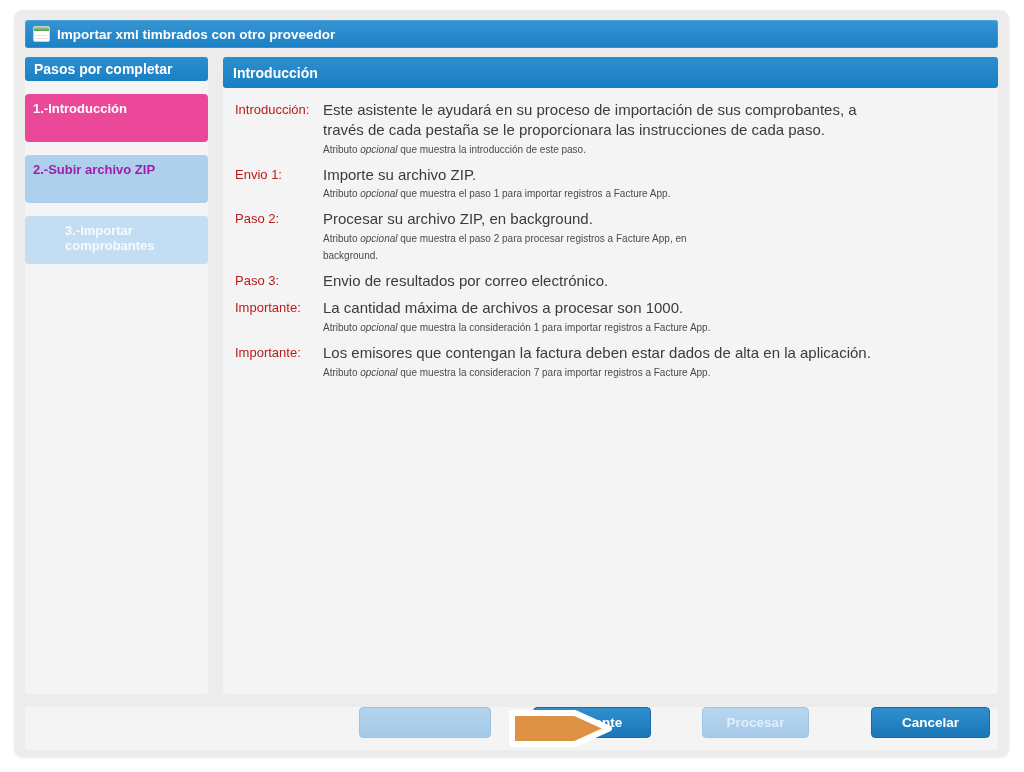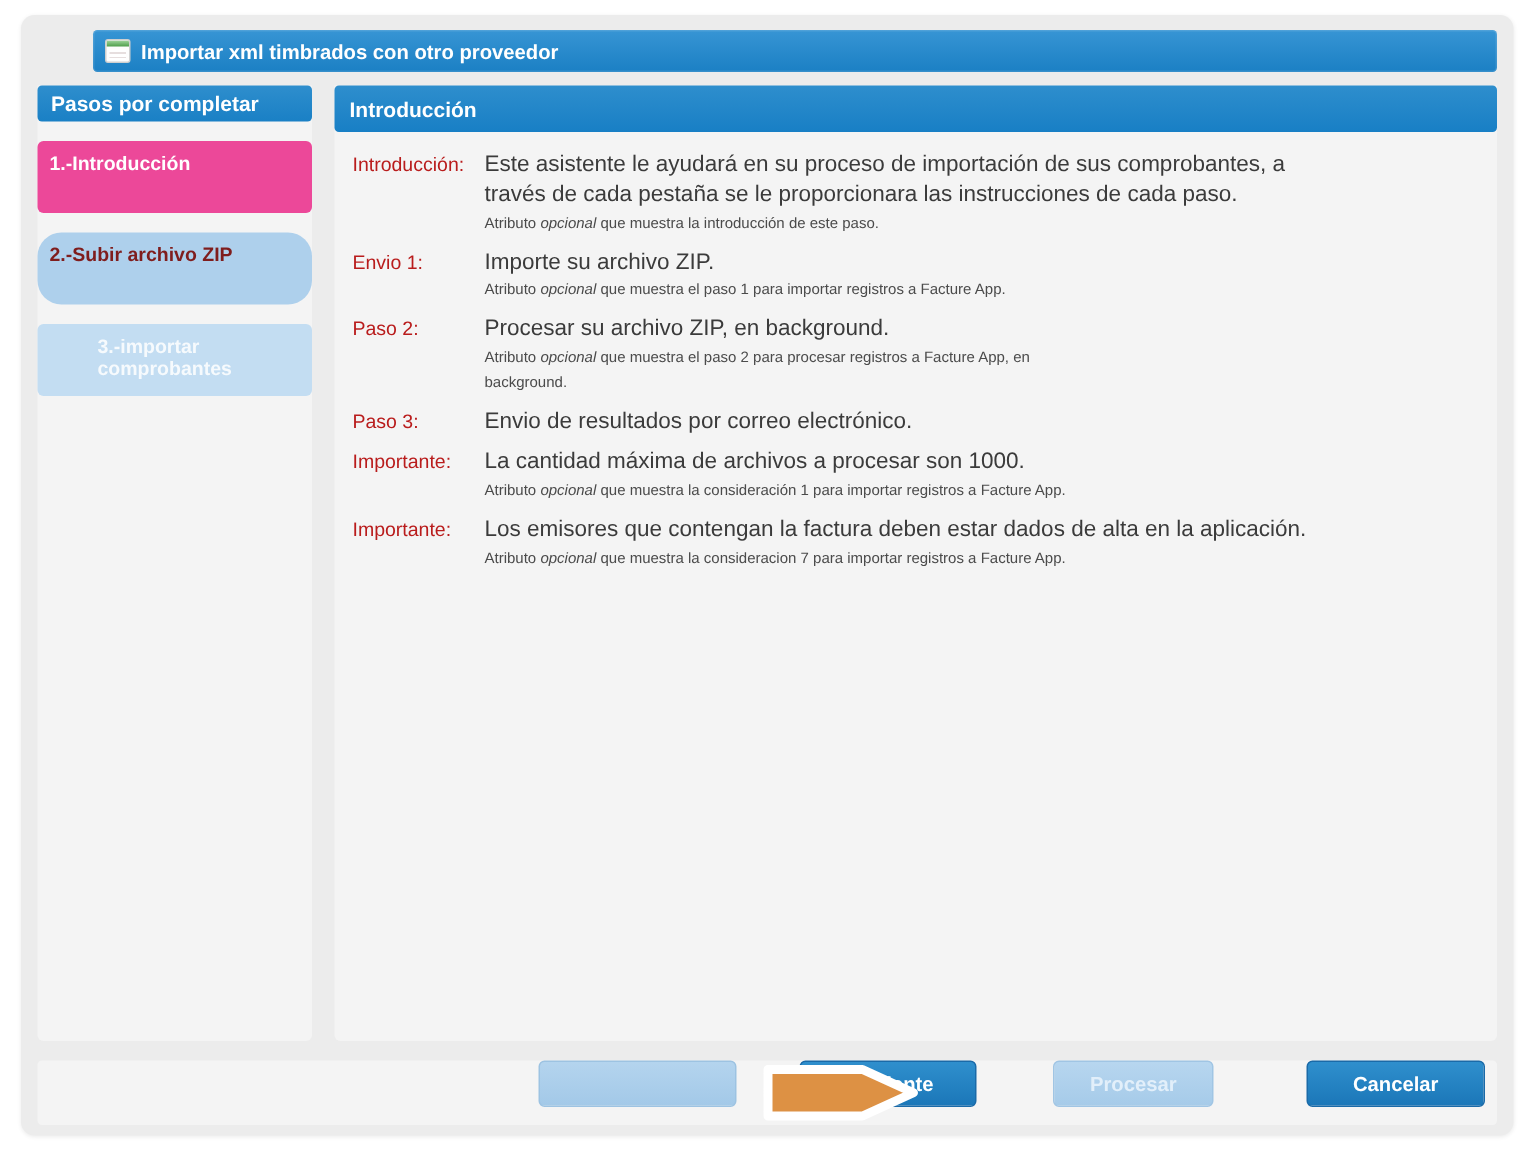--- a/index.html
+++ b/index.html
@@ -12,21 +12,20 @@
     position:absolute;left:14px;top:10px;width:973px;height:727px;
     background:#ececec;border-radius:9px;padding:10px 11px;
     box-shadow:0 1px 3px rgba(0,0,0,0.08);
   }
   
   .titlebar{
     height:28px;background:linear-gradient(#3795d4,#1b80c4);
     border-radius:3px;display:flex;align-items:center;padding:0 8px;
     color:#ffffff;font-weight:bold;font-size:13.5px;
     box-shadow:inset 0 0 0 1px rgba(255,255,255,0.12);
-    margin-left:37px;
   }
   .doc-icon{
     width:15px;height:14px;background:#fdfdfd;border:1px solid #cfcfcf;
     border-radius:2px;margin-right:7px;position:relative;overflow:hidden;flex:none;
   }
   .doc-icon::before{
     content:"";position:absolute;top:0;left:0;right:0;height:4px;
     background:linear-gradient(#9ed49a,#4f9e4b);
   }
   .doc-icon::after{
@@ -39,21 +38,21 @@
   .sidebar-header{
     height:24px;background:linear-gradient(#2e8ecd,#1a80c5);border-radius:3px;
     color:#fff;font-weight:bold;font-size:14px;
     display:flex;align-items:center;padding:0 9px;
   }
   .step{
     margin-top:13px;height:36px;border-radius:4px;padding:7px 8px 5px;
     font-weight:bold;font-size:13px;color:#ffffff;cursor:default;
   }
   .step.active{background:#ec4899;}
-  .step.s2{background:#aed0ec;color:#7f1d1d;border-radius:16px;}
+  .step.s2{background:#aed0ec;color:#a21caf;}
   .step.s3{background:#c3ddf2;color:#f6fafd;padding-left:40px;}
   .content{flex:1;background:#f4f4f4;border-radius:0 0 4px 4px;display:flex;flex-direction:column;}
   .content-header{
     height:31px;background:linear-gradient(#2e8ecd,#187fc5);border-radius:3px;
     color:#fff;font-weight:bold;font-size:14px;
     display:flex;align-items:center;padding:0 10px;flex:none;
   }
   .rows{padding:12px 10px 0 12px;}
   .row{display:flex;margin-bottom:7px;}
   .row-label{width:88px;flex:none;font-size:13px;color:#b91c1c;padding-top:2px;}

